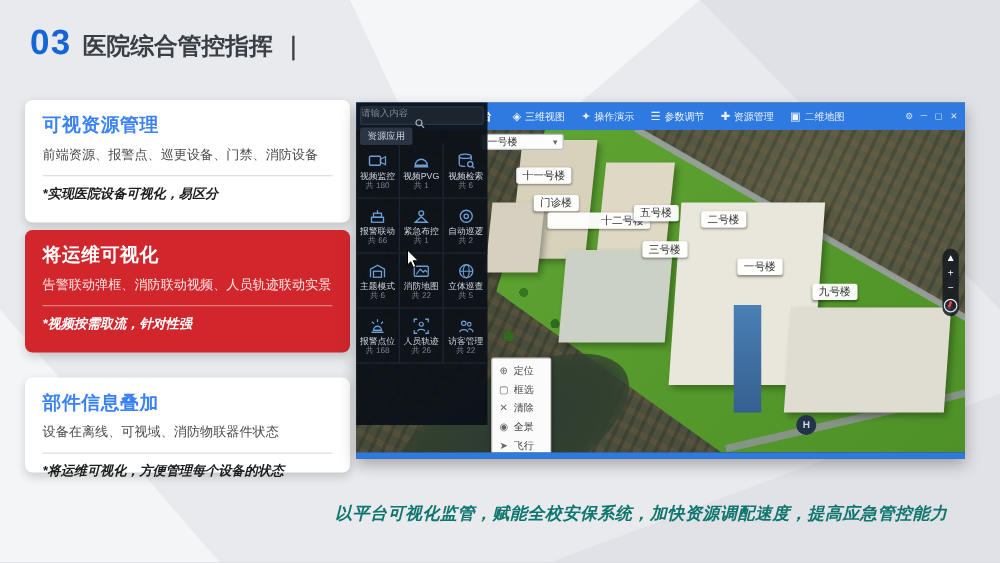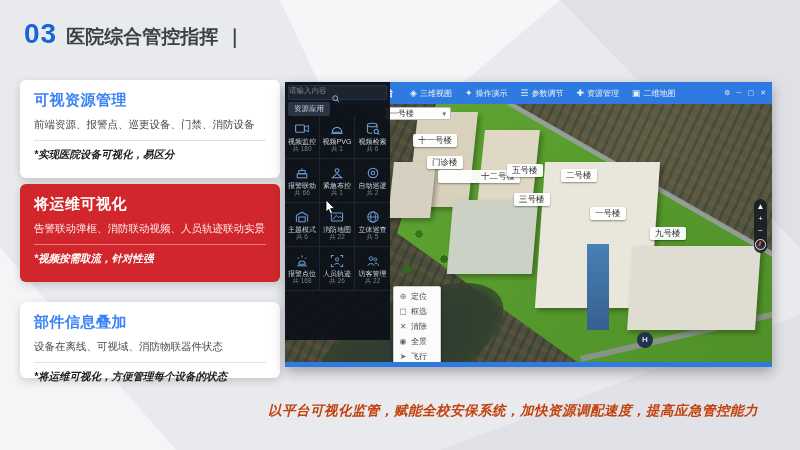--- a/index.html
+++ b/index.html
@@ -34,21 +34,21 @@
   .card2{top:184px;height:98px;background:#d1272c;}
   .card2 h3{color:#ffffff;}
   .card2 .body{color:#ffe9e9;}
   .card2 hr{border-top:1px solid rgba(255,255,255,.4);}
   .card2 .note{color:#ffffff;}
   .card3{top:288px;height:76px;margin-top:14px;}
 
   
   .footer{position:absolute;left:236px;right:10px;top:402px;text-align:center;
           font-family:"Liberation Serif",serif;font-style:italic;font-weight:600;
-          font-size:13.5px;color:#c2410c;letter-spacing:.5px;}
+          font-size:13.5px;color:#0f766e;letter-spacing:.5px;}
 
   
   .app{position:absolute;left:285px;top:82px;width:487px;height:285px;
        box-shadow:0 5px 12px rgba(0,0,0,.3);background:#43483a;}
   .titlebar{position:absolute;left:0;top:0;width:100%;height:22px;background:#2e7ae0;
             display:flex;align-items:center;color:#fff;}
   .titlebar .shield{width:13px;height:13px;margin:0 5px 0 7px;flex:0 0 auto;}
   .app-title{font-size:10px;font-weight:bold;letter-spacing:.5px;white-space:nowrap;}
   .menu{display:flex;align-items:center;margin-left:16px;gap:13px;}
   .menu-item{display:flex;align-items:center;gap:3px;font-size:8px;color:#eaf1fd;cursor:pointer;white-space:nowrap;}

